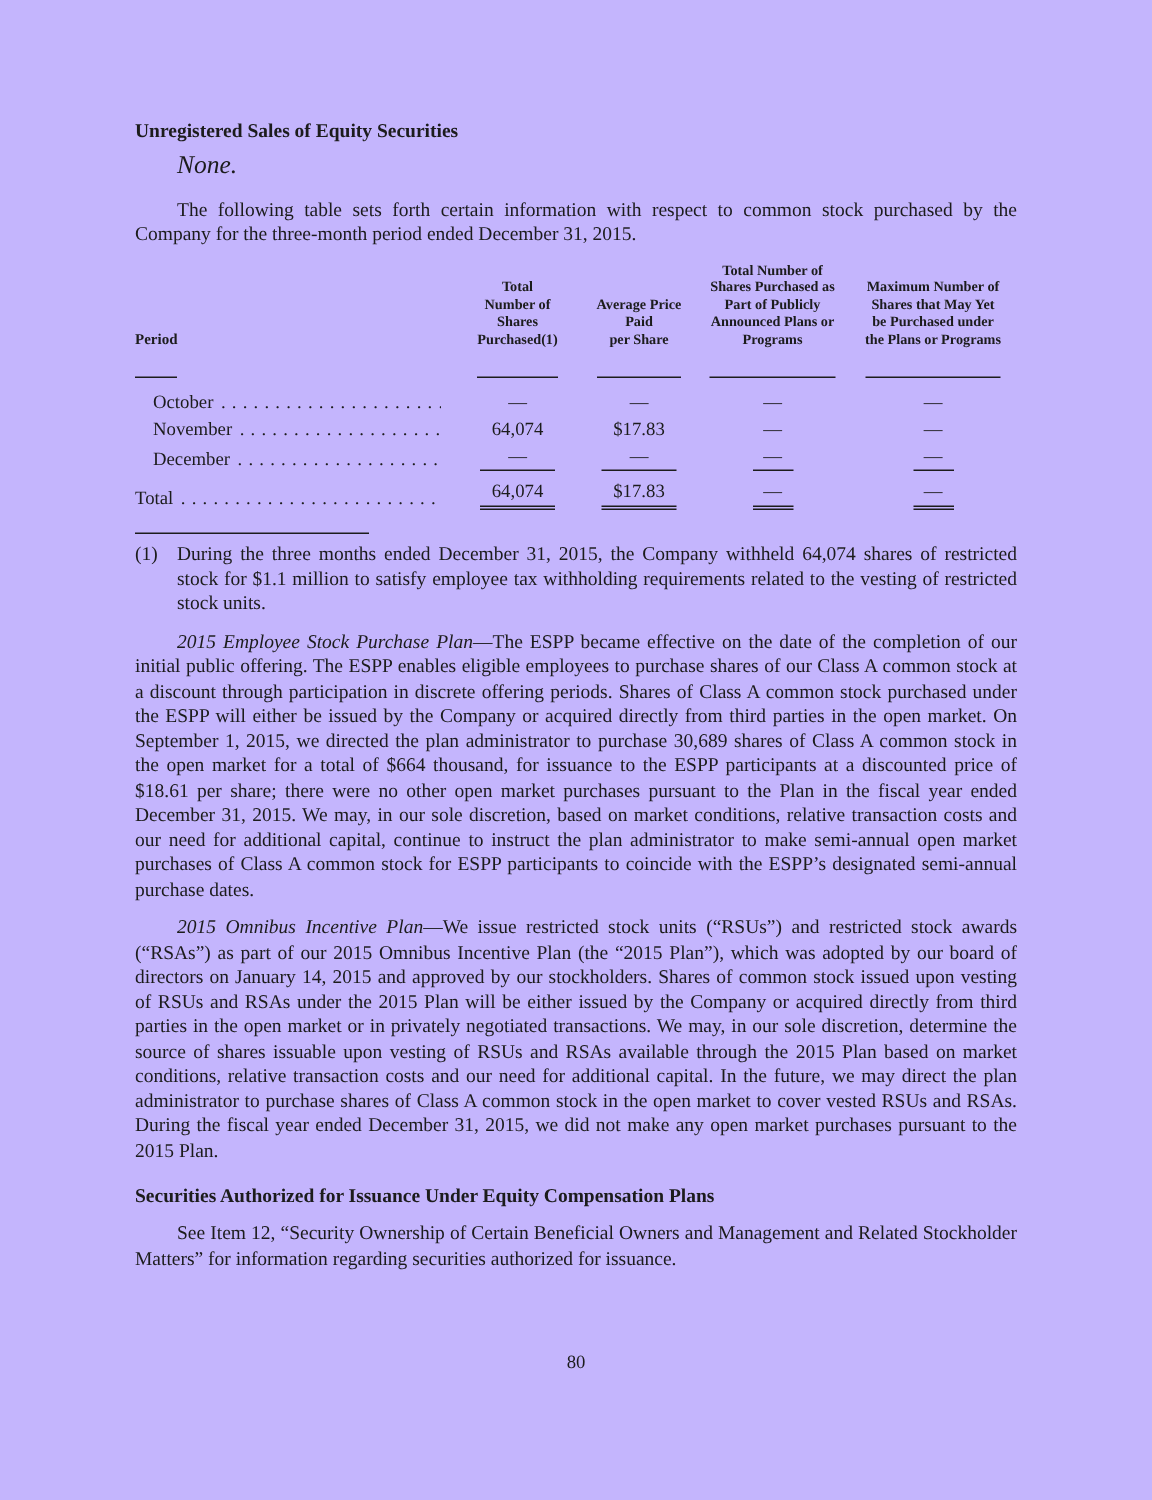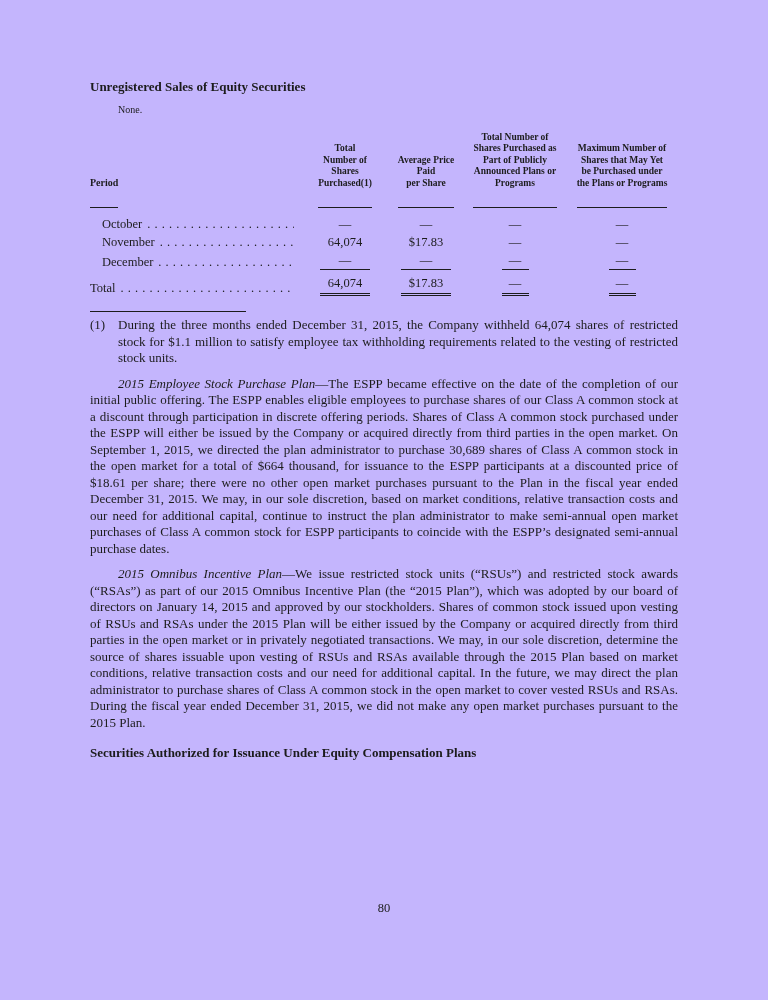--- a/index.html
+++ b/index.html
@@ -29,25 +29,26 @@
   .h-purchases { margin-top: 13px; }
   .h-securities { margin-top: 13px; }
   .body-para {
     font-size: 13px;
     line-height: 16.5px;
     text-align: justify;
     text-indent: 28px;
     margin-top: 9px;
   }
   .none-para {
-    font-size: 10px;
+    font-size: 17px;
     line-height: 16.5px;
     text-indent: 28px;
     margin-top: 7px;
     margin-bottom: 13px;
+    font-style: italic;
   }
   .lead-italic { font-style: italic; }
 
   
   .stock-table {
     width: 100%;
     table-layout: fixed;
     border-collapse: collapse;
     margin-top: 11px;
     font-size: 12.5px;
@@ -128,20 +129,21 @@
 </style>
 </head>
 <body>
 
 <div class="page">
   <div class="content">
 
     <div class="section-heading h-first">Unregistered Sales of Equity Securities</div>
     <p class="none-para">None.</p>
 
+    <p class="body-para">The following table sets forth certain information with respect to common stock purchased by the Company for the three-month period ended December 31, 2015.</p>
 
     <table class="stock-table">
       <colgroup>
         <col style="width:212px">
         <col style="width:86px">
         <col style="width:76px">
         <col style="width:102px">
         <col style="width:112px">
       </colgroup>
       <thead>
@@ -221,17 +223,18 @@
     <div class="footnote">
       <span class="fn-marker">(1)</span>
       <span class="fn-text">During the three months ended December 31, 2015, the Company withheld 64,074 shares of restricted stock for $1.1 million to satisfy employee tax withholding requirements related to the vesting of restricted stock units.</span>
     </div>
 
     <p class="body-para"><span class="lead-italic">2015 Employee Stock Purchase Plan</span><span>—The ESPP became effective on the date of the completion of our initial public offering. The ESPP enables eligible employees to purchase shares of our Class A common stock at a discount through participation in discrete offering periods. Shares of Class A common stock purchased under the ESPP will either be issued by the Company or acquired directly from third parties in the open market. On September 1, 2015, we directed the plan administrator to purchase 30,689 shares of Class A common stock in the open market for a total of $664 thousand, for issuance to the ESPP participants at a discounted price of $18.61 per share; there were no other open market purchases pursuant to the Plan in the fiscal year ended December 31, 2015. We may, in our sole discretion, based on market conditions, relative transaction costs and our need for additional capital, continue to instruct the plan administrator to make semi-annual open market purchases of Class A common stock for ESPP participants to coincide with the ESPP’s designated semi-annual purchase dates.</span></p>
 
     <p class="body-para"><span class="lead-italic">2015 Omnibus Incentive Plan</span><span>—We issue restricted stock units (“RSUs”) and restricted stock awards (“RSAs”) as part of our 2015 Omnibus Incentive Plan (the “2015 Plan”), which was adopted by our board of directors on January 14, 2015 and approved by our stockholders. Shares of common stock issued upon vesting of RSUs and RSAs under the 2015 Plan will be either issued by the Company or acquired directly from third parties in the open market or in privately negotiated transactions. We may, in our sole discretion, determine the source of shares issuable upon vesting of RSUs and RSAs available through the 2015 Plan based on market conditions, relative transaction costs and our need for additional capital. In the future, we may direct the plan administrator to purchase shares of Class A common stock in the open market to cover vested RSUs and RSAs. During the fiscal year ended December 31, 2015, we did not make any open market purchases pursuant to the 2015 Plan.</span></p>
 
     <div class="section-heading h-securities">Securities Authorized for Issuance Under Equity Compensation Plans</div>
+    <p class="body-para">See Item 12, “Security Ownership of Certain Beneficial Owners and Management and Related Stockholder Matters” for information regarding securities authorized for issuance.</p>
 
   </div>
 
   <div class="page-number">80</div>
 </div>
 
 </body></html>

